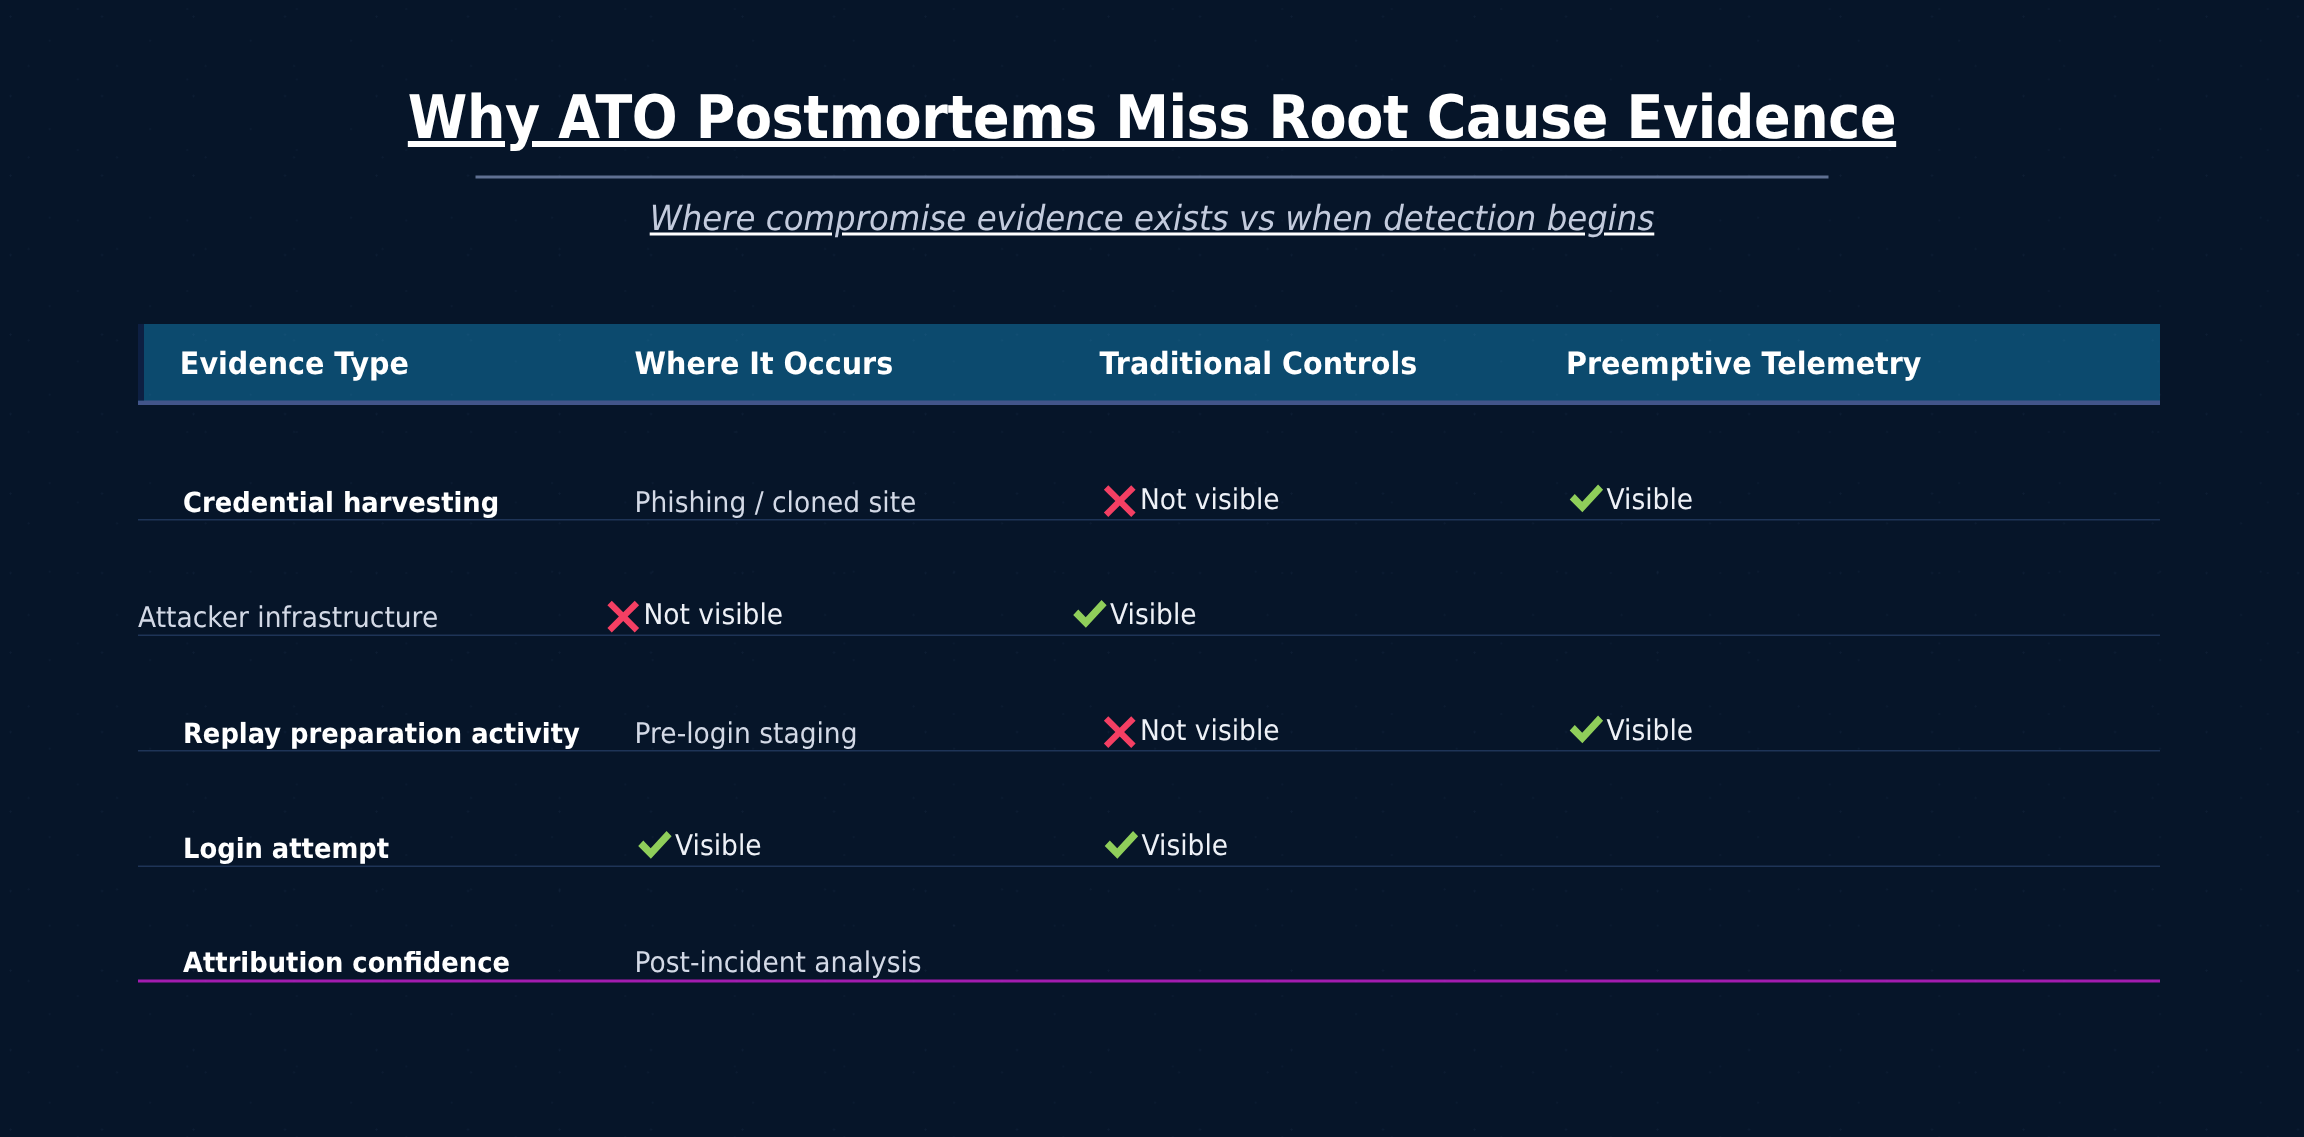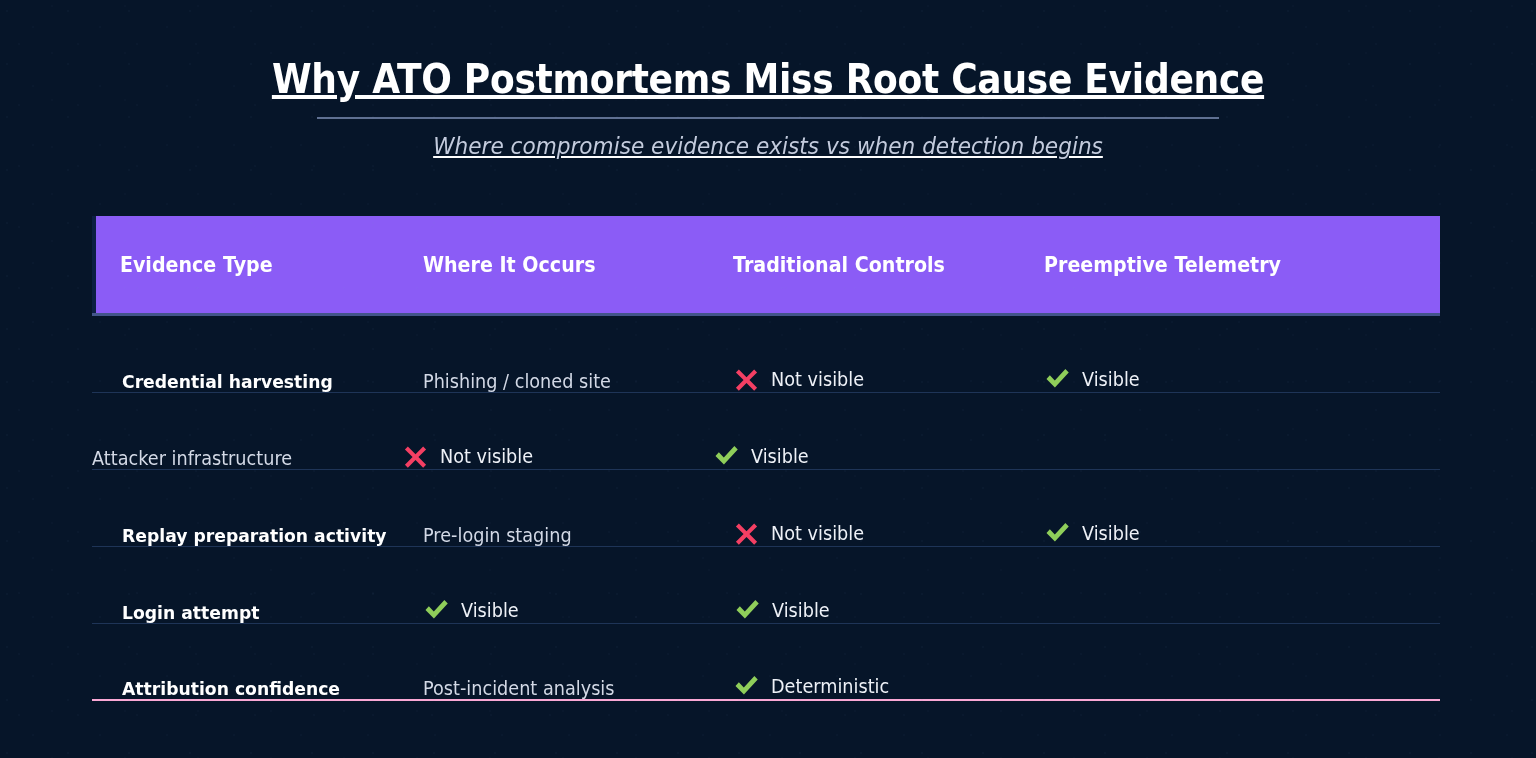--- a/index.html
+++ b/index.html
@@ -79,22 +79,22 @@
   
   .table-wrap {
     position: absolute;
     left: 92px;
     top: 216px;
     width: 1348px;
   }
 
   .table-header {
     position: relative;
-    height: 100px;
-    background: #8b5cf6;
+    height: 54px;
+    background: #0c4a6e;
     display: flex;
     align-items: center;
     border-bottom: 3px solid #42558a;
   }
 
   .table-header::before {
     content: "";
     position: absolute;
     left: 0; top: 0; bottom: 0;
     width: 4px;
@@ -112,21 +112,21 @@
   }
 
   .row {
     display: flex;
     align-items: flex-end;
     height: 77px;
     border-bottom: 1.5px solid #1e3457;
     position: relative;
   }
 
-  .row:last-child { border-bottom: 2px solid #f9a8d4; }
+  .row:last-child { border-bottom: 2px solid #a21caf; }
 
   
   .c1 { width: 331px; padding-left: 30px; }
   .c2 { width: 310px; }
   .c3 { width: 311px; }
   .c4 { width: 396px; }
 
   .cell-evidence {
     font-family: "DejaVu Sans", "Liberation Sans", sans-serif;
     font-size: 18.5px;
@@ -143,21 +143,20 @@
     font-weight: normal;
     color: #d3d9e6;
     transform: scaleX(0.93);
     transform-origin: left center;
     white-space: nowrap;
   }
 
   .status {
     display: flex;
     align-items: center;
-    gap: 11px;
     white-space: nowrap;
   }
 
   .status-label {
     font-family: "DejaVu Sans", "Liberation Sans", sans-serif;
     font-size: 19px;
     font-weight: normal;
     color: #eef1f7;
     transform: scaleX(0.93);
     transform-origin: left center;
@@ -299,27 +298,17 @@
             </div>
           </div>
         </div>
         <div class="row">
           <div class="c1">
             <div class="cell-evidence">Attribution confidence</div>
           </div>
           <div class="c2">
             <div class="cell-where">Post-incident analysis</div>
           </div>
-          <div class="c4">
-            <div class="status">
-              <span style="display: flex;">
-                <svg class="icon" viewBox="0 0 24 24" aria-hidden="true">
-                  <path d="M2.2 12.4 L5.2 9.2 L9.6 13.8 L19.0 3.6 L22.0 6.6 L9.7 20.0 Z" fill="#8fce5a"></path>
-                </svg>
-              </span>
-              <span class="status-label">Deterministic</span>
-            </div>
-          </div>
         </div>
       </div>
 
   </div>
 </div>
 
 </body></html>

